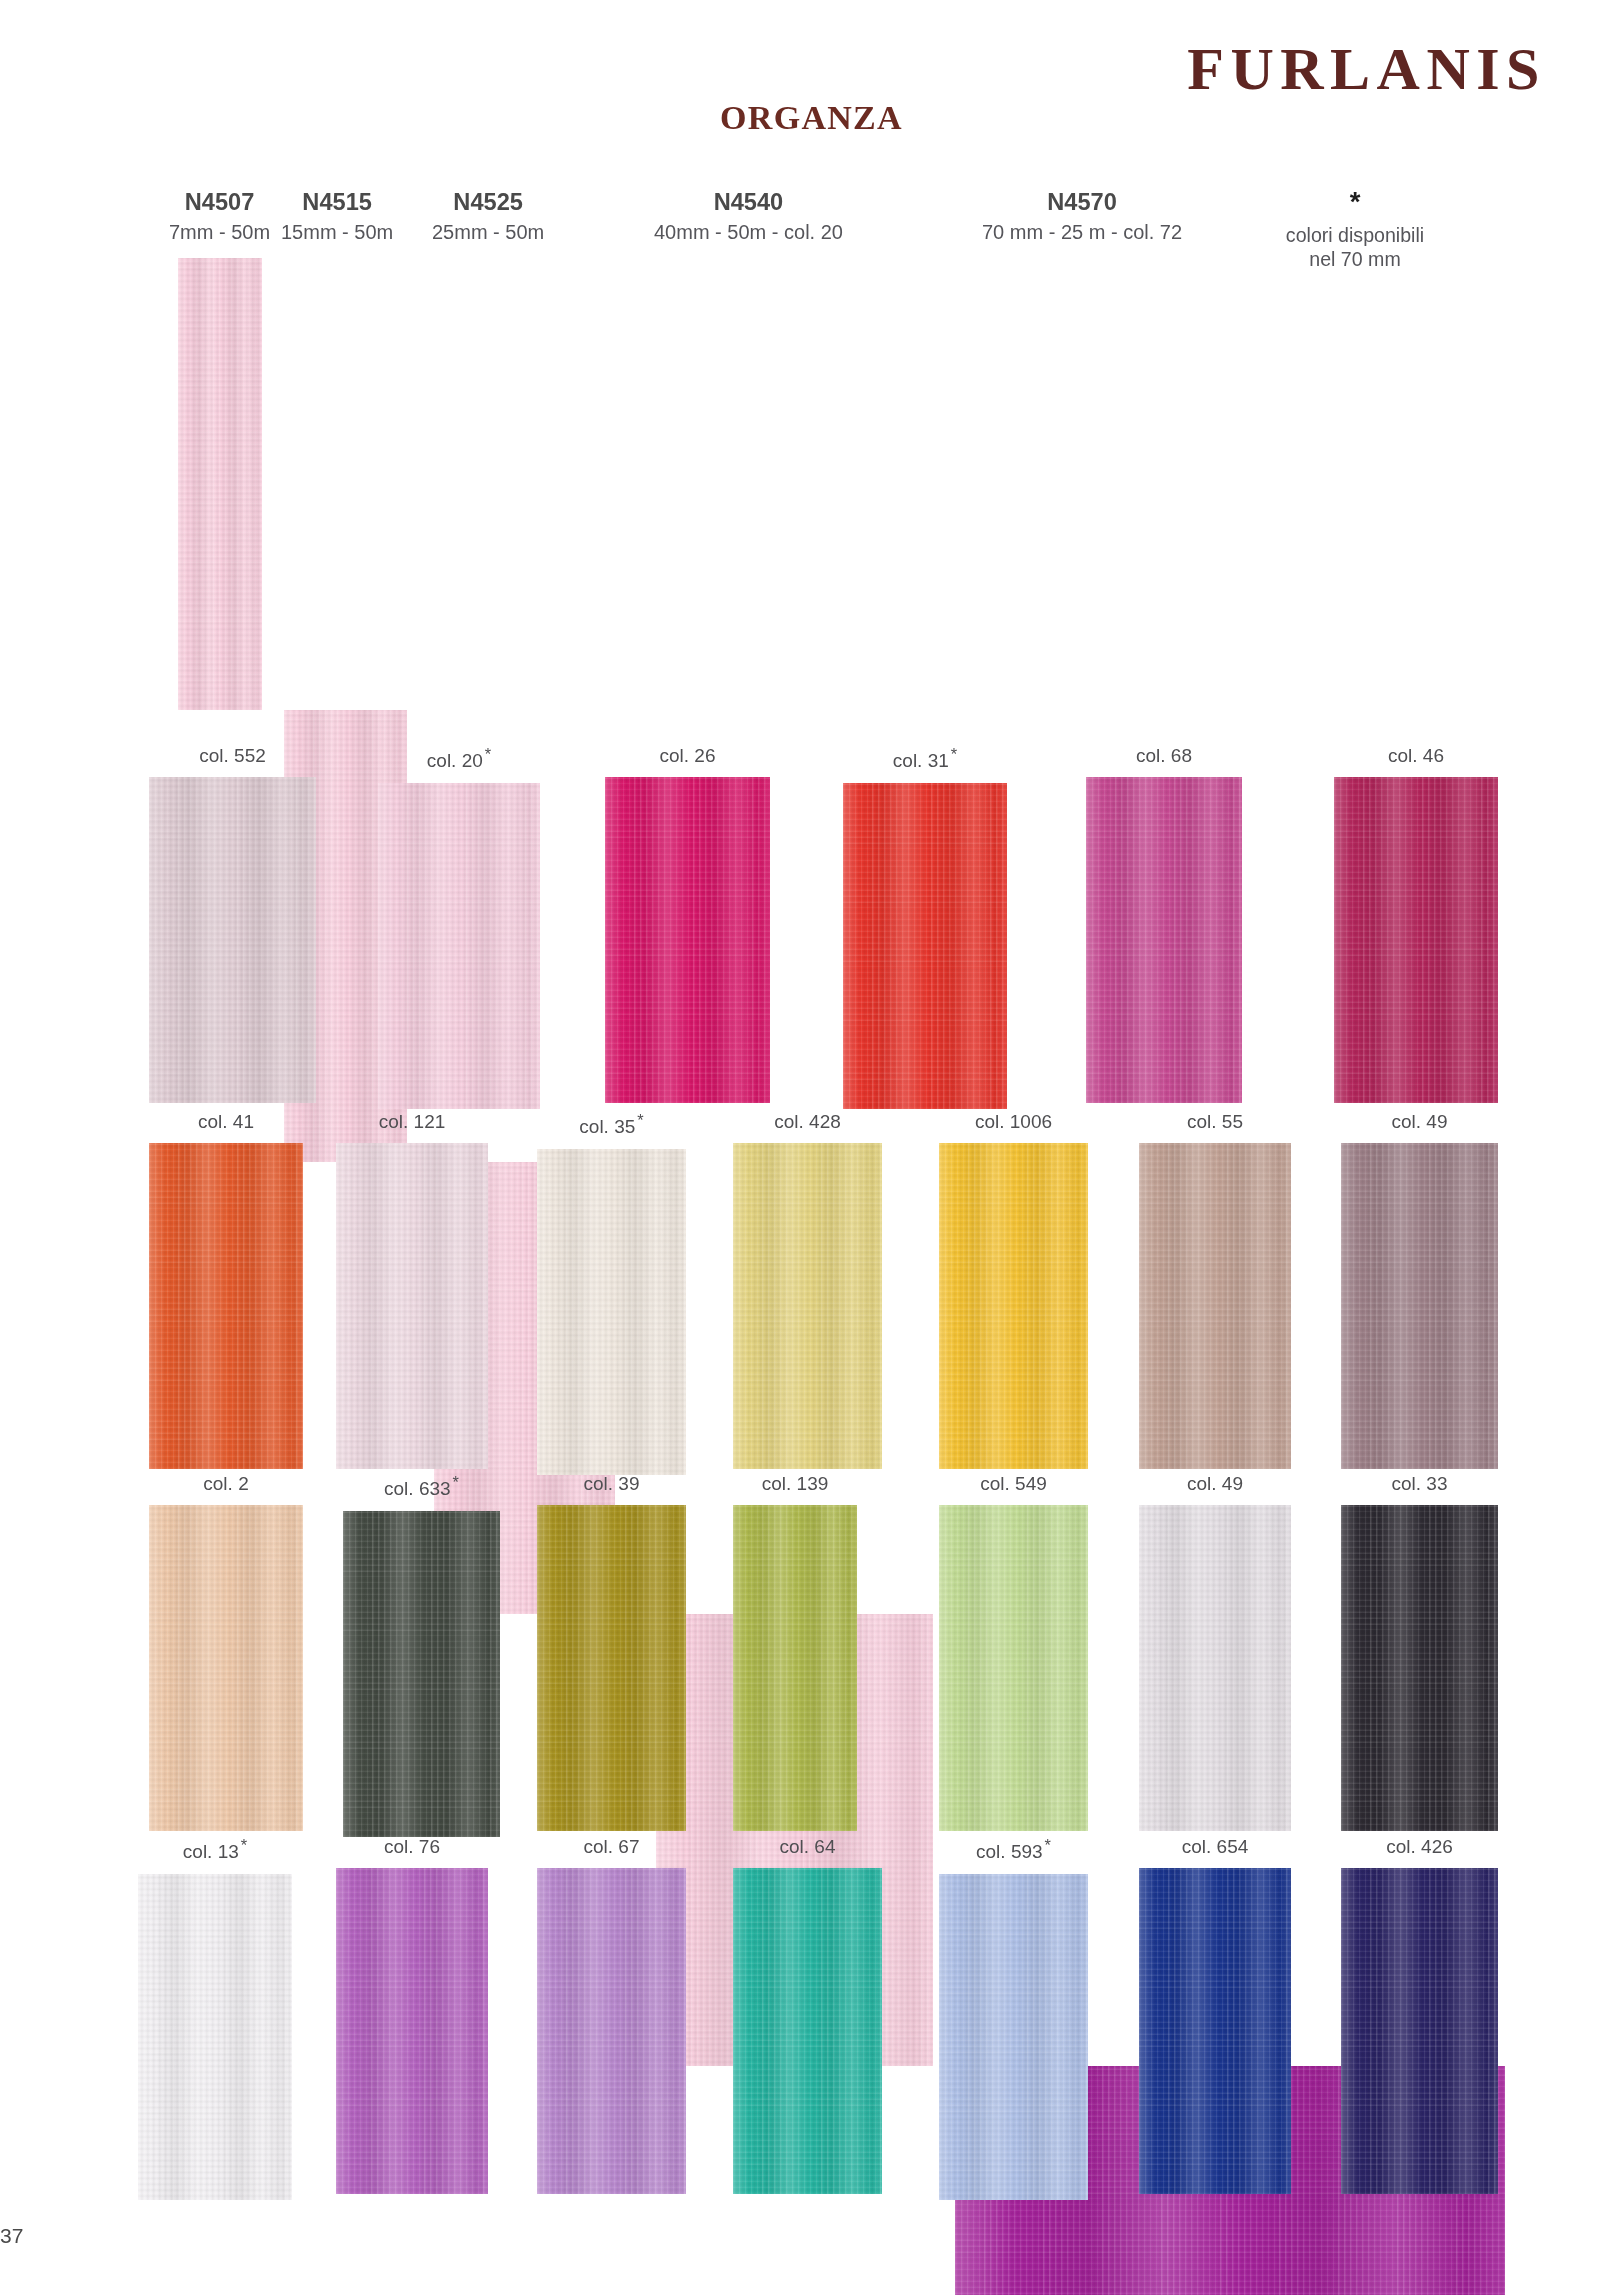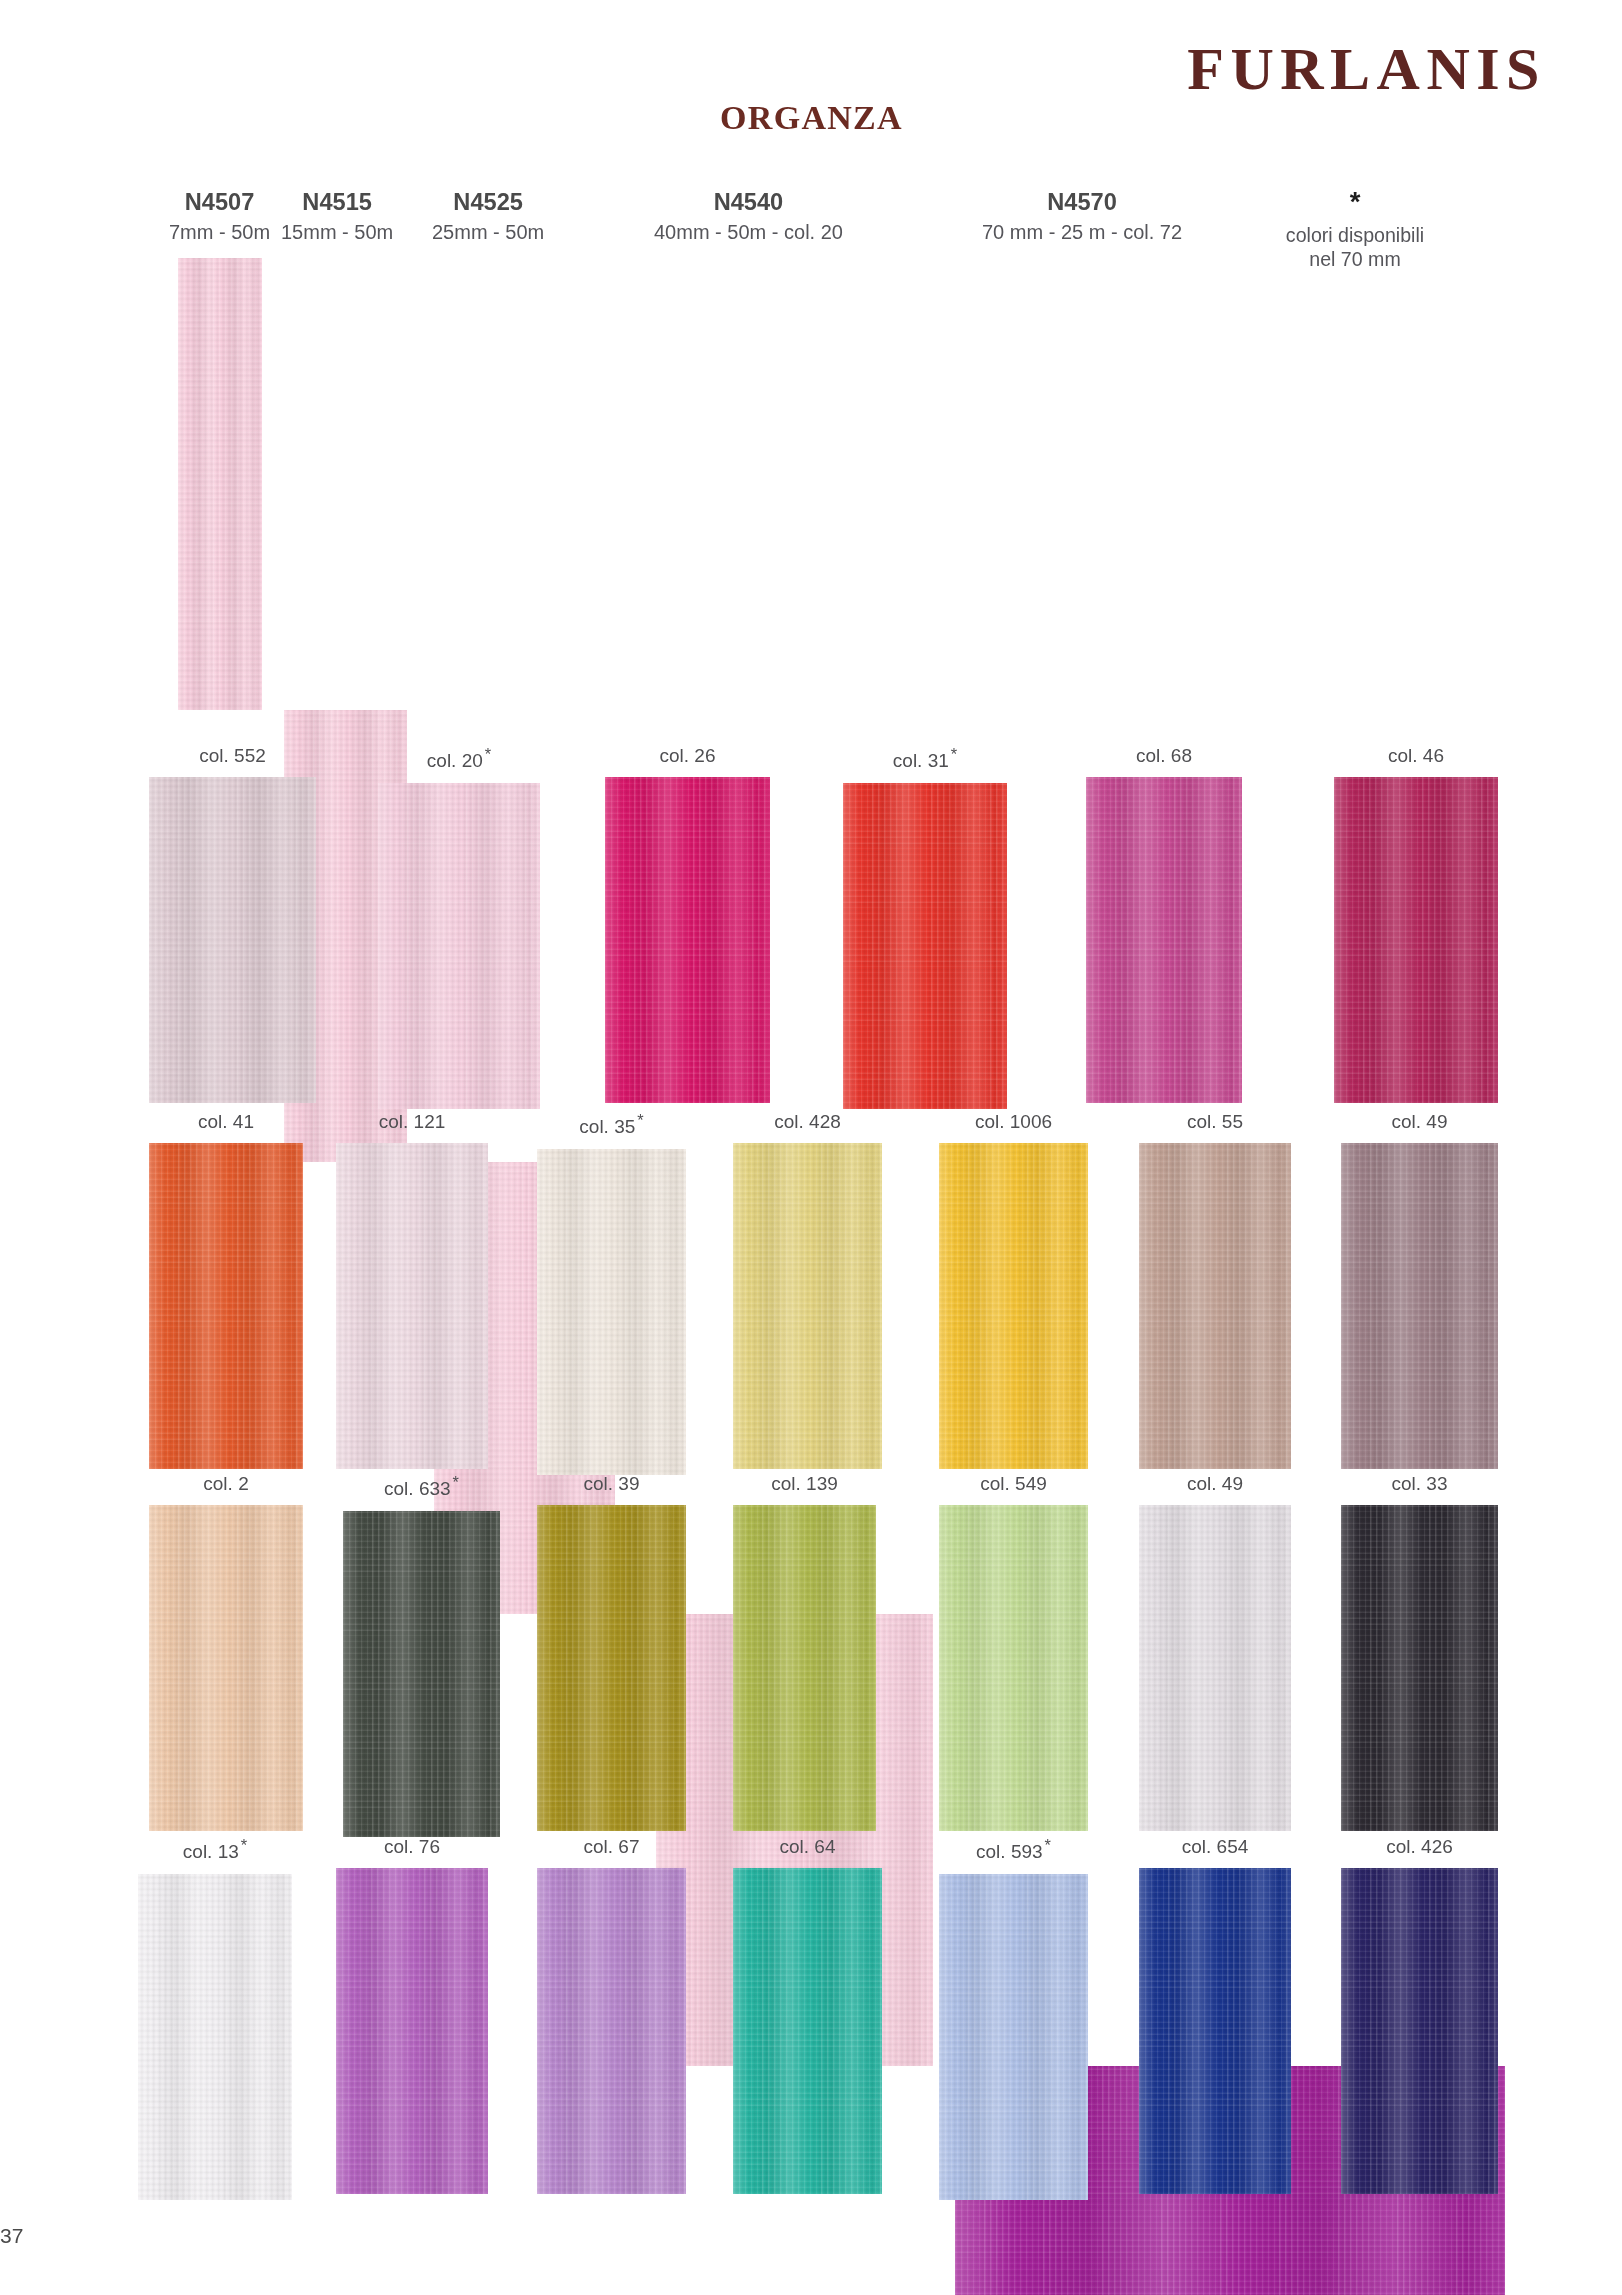--- a/index.html
+++ b/index.html
@@ -268,21 +268,21 @@
         <div class="swatch-chip sheer" style="height: 326px; background: rgb(239, 201, 170);"></div>
       </div>
       <div class="swatch-cell" style="left: 336px; width: 157px; padding-left: 7px;">
         <div class="swatch-label">col. 633<span class="star">*</span></div>
         <div class="swatch-chip sheer" style="height: 326px; background: rgb(69, 76, 68);"></div>
       </div>
       <div class="swatch-cell" style="left: 537px; width: 149px;">
         <div class="swatch-label">col. 39</div>
         <div class="swatch-chip sheer" style="height: 326px; background: rgb(168, 147, 32);"></div>
       </div>
-      <div class="swatch-cell" style="left: 733px; width: 143px;">
+      <div class="swatch-cell" style="left: 733px; width: 124px;">
         <div class="swatch-label">col. 139</div>
         <div class="swatch-chip sheer" style="height: 326px; background: rgb(175, 186, 78);"></div>
       </div>
       <div class="swatch-cell" style="left: 939px; width: 149px;">
         <div class="swatch-label">col. 549</div>
         <div class="swatch-chip sheer" style="height: 326px; background: rgb(195, 221, 150);"></div>
       </div>
       <div class="swatch-cell" style="left: 1139px; width: 152px;">
         <div class="swatch-label">col. 49</div>
         <div class="swatch-chip sheer" style="height: 326px; background: rgb(228, 223, 228);"></div>

